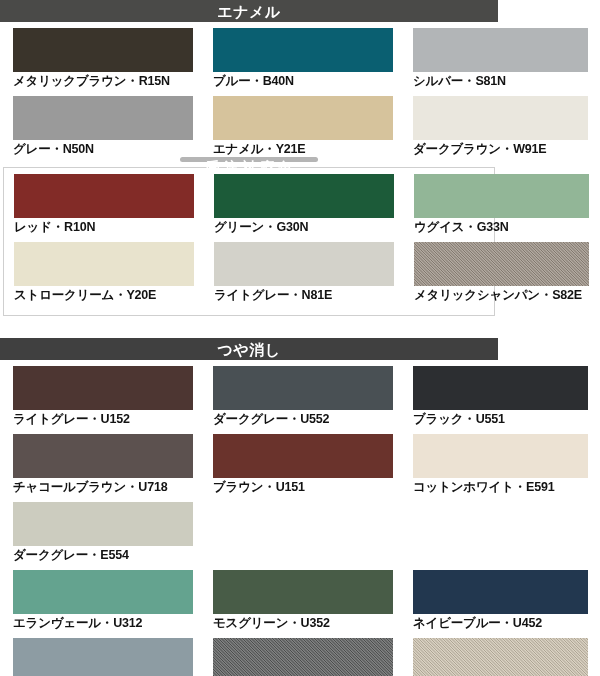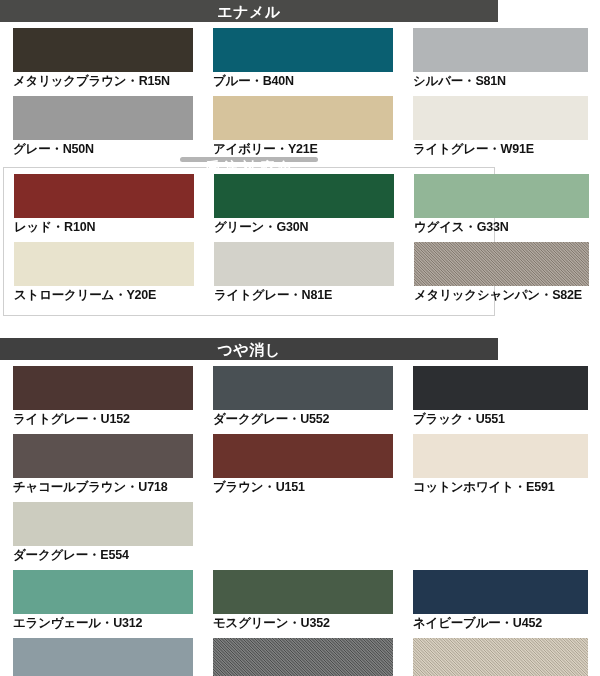--- a/index.html
+++ b/index.html
@@ -135,25 +135,25 @@
       <div class="cell">
         <span class="chip" style="background-color: rgb(178, 181, 183);"></span>
         <span class="chip-label">シルバー・S81N</span>
       </div>
       <div class="cell">
         <span class="chip" style="background-color: rgb(154, 154, 154);"></span>
         <span class="chip-label">グレー・N50N</span>
       </div>
       <div class="cell">
         <span class="chip" style="background-color: rgb(214, 195, 156);"></span>
-        <span class="chip-label">アイボリー・Y21E</span>
+        <span class="chip-label">エナメル・Y21E</span>
       </div>
       <div class="cell">
         <span class="chip" style="background-color: rgb(234, 231, 222);"></span>
-        <span class="chip-label">ライトグレー・W91E</span>
+        <span class="chip-label">ダークブラウン・W91E</span>
       </div>
     </div>
 
     <div class="order-section" style="border-color: rgb(207, 207, 207);">
       <div class="badge-wrap">
         <span class="badge" style="background-color: rgb(181, 181, 181);">受注対応色</span>
       </div>
 
       <div class="grid">
         <div class="cell">

